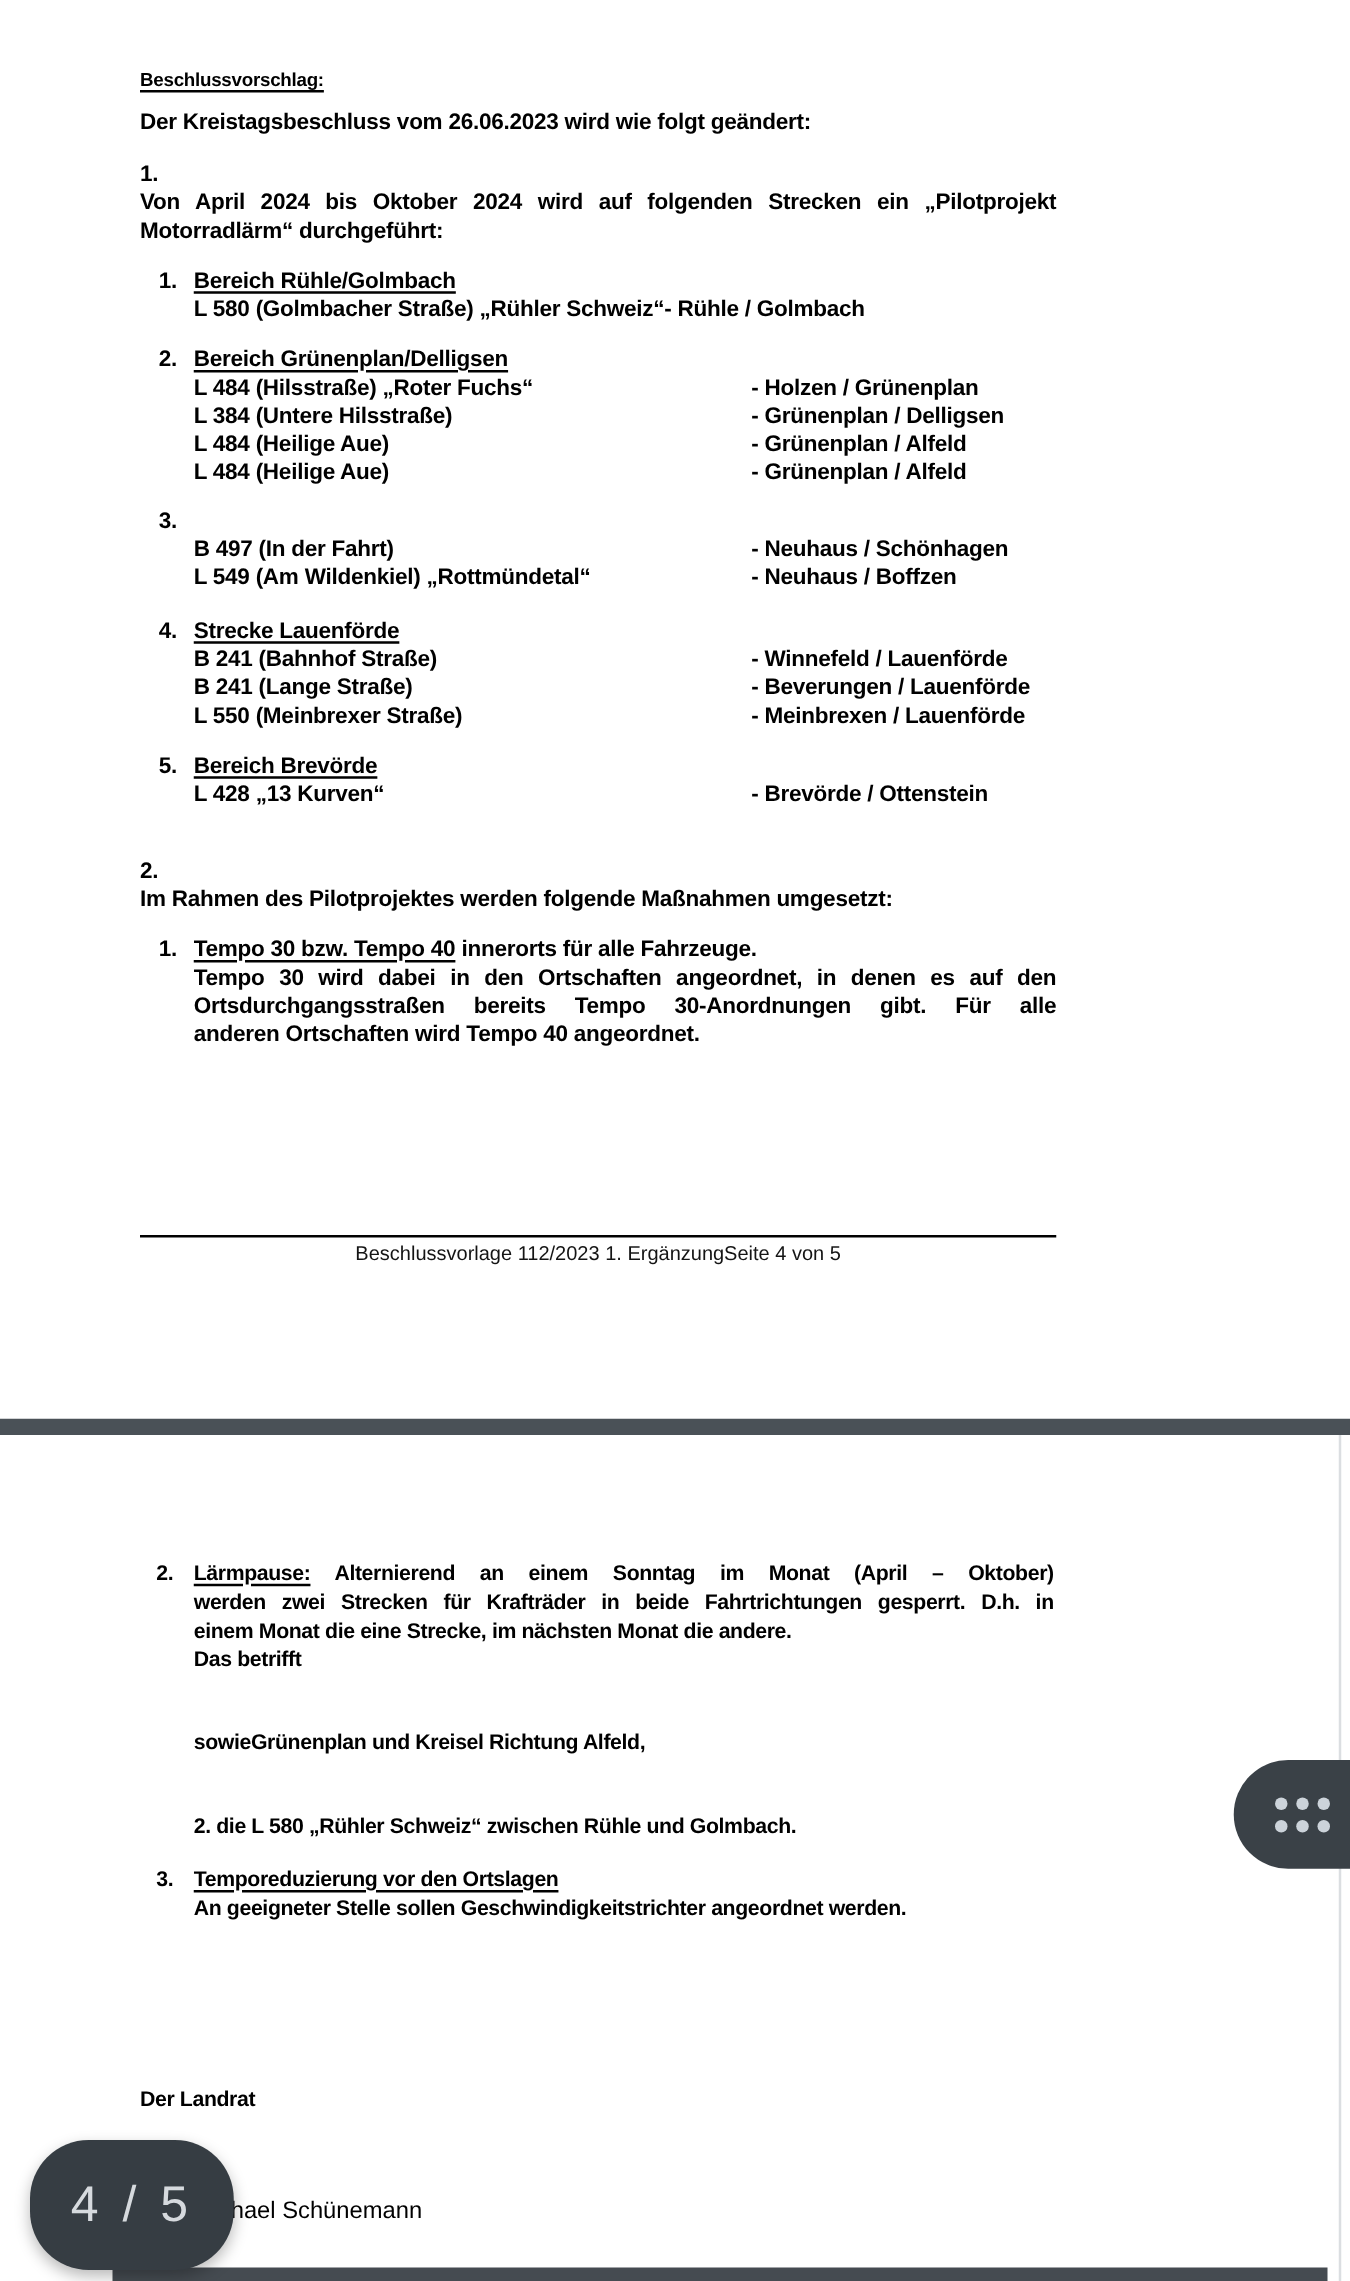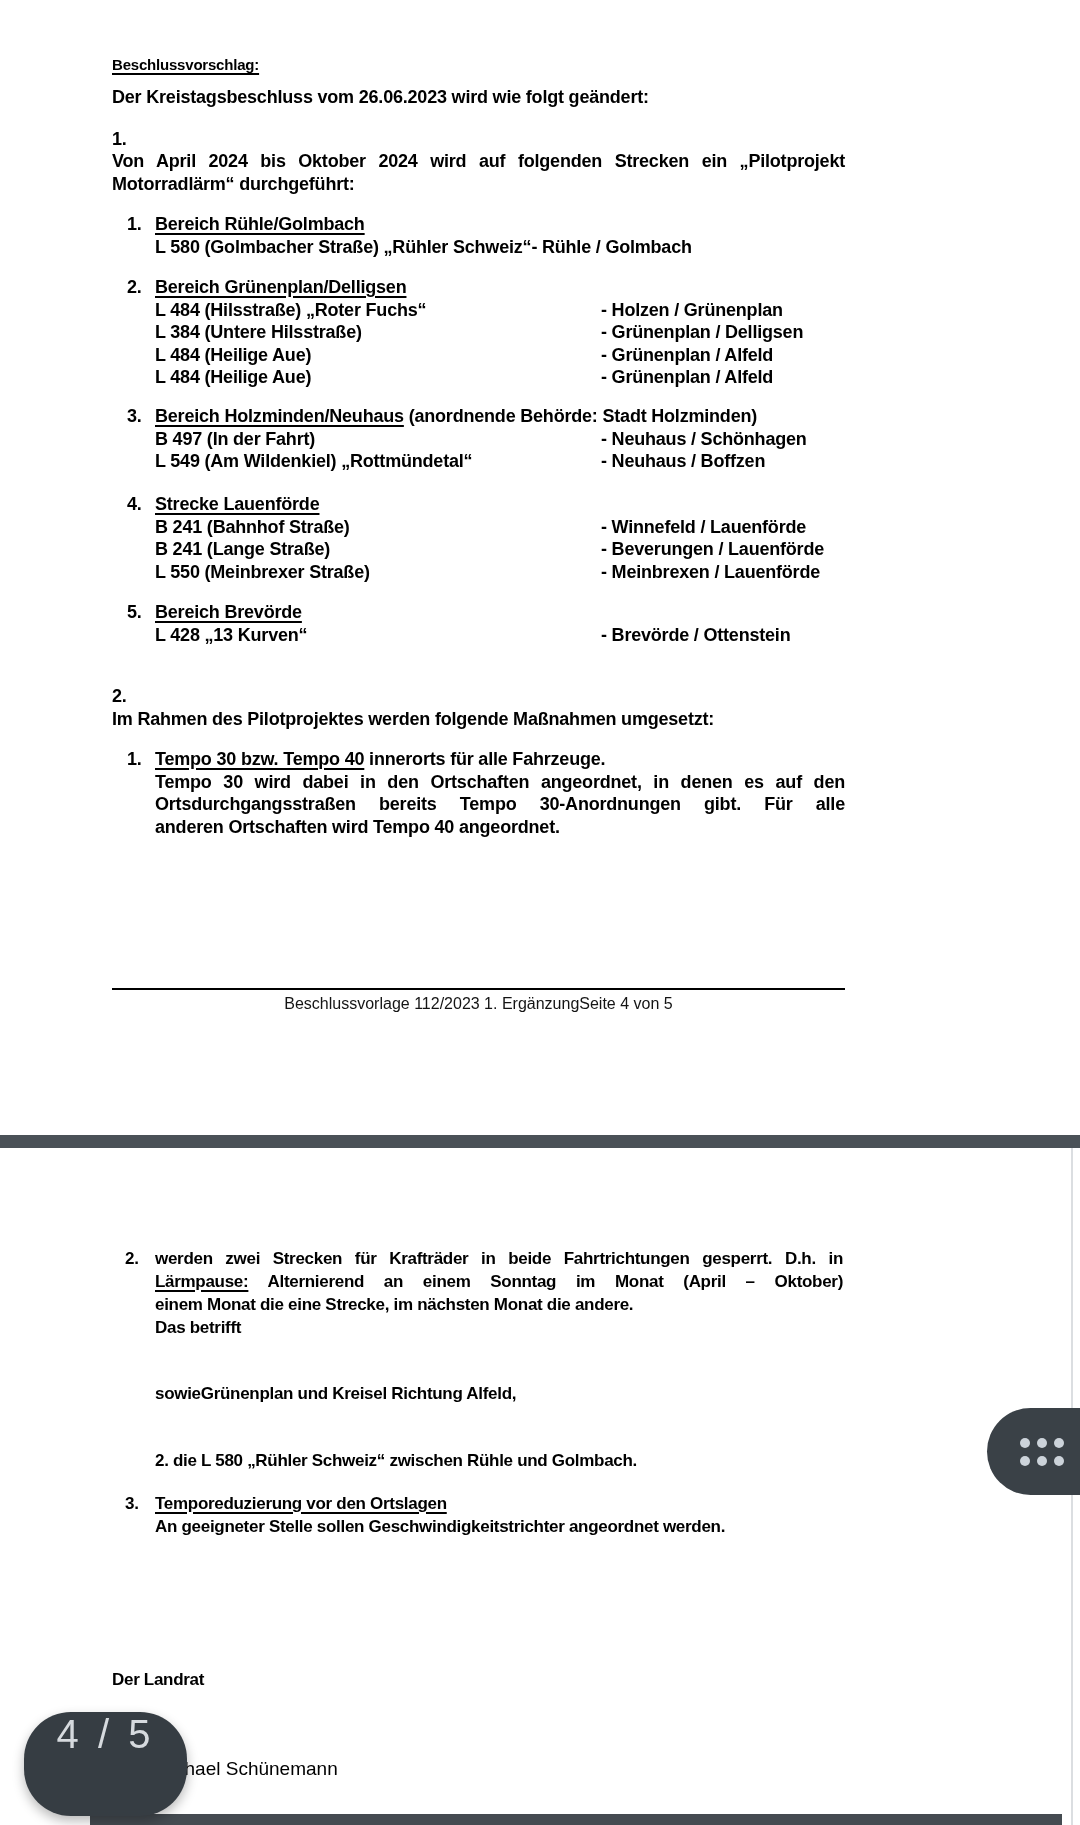--- a/index.html
+++ b/index.html
@@ -40,21 +40,21 @@
   .sub{left:155px;}
   .sig-name{font-weight:400;font-size:19px;letter-spacing:0;}
 
   
   .footer{position:absolute;left:112px;top:988px;width:733px;border-top:2px solid #000;
     padding-top:5px;display:flex;justify-content:center;font-size:16px;font-weight:400;
     color:#141414;letter-spacing:0;}
 
   
   .pill{position:absolute;left:24px;top:1712px;width:163px;height:104px;border-radius:47px;
-    background:var(--pill,#363d43);color:#d6dade;display:flex;justify-content:center;
+    background:var(--pill,#363d43);color:#d6dade;display:flex;align-items:center;justify-content:center;
     font-size:40px;font-weight:400;letter-spacing:4px;box-shadow:0 5px 12px rgba(0,0,0,.28);z-index:6;}
   .handle{position:absolute;left:987px;top:1408px;width:150px;height:87px;border-radius:44px;
     background:var(--handle,#3a4147);display:flex;align-items:center;z-index:6;}
   .dots{display:grid;grid-template-columns:repeat(3,10px);grid-auto-rows:10px;gap:8px 7px;margin-left:33px;}
   .dot{width:10px;height:10px;border-radius:50%;background:#ccd3da;}
 </style>
 </head>
 <body>
 
 <div class="stage">
@@ -101,21 +101,20 @@
             </div>
             <div class="route">
               <span class="road">L 484 (Heilige Aue)</span>
               <span class="sect">- Grünenplan / Alfeld</span>
             </div>
           </div>
         </div>
         <div class="t area" style="top: 405px;">
           <div class="arow">
             <span class="anum">3.</span>
-            <span class="aheading"><span class="u">Bereich Holzminden/Neuhaus</span><span> (anordnende Behörde: Stadt Holzminden)</span></span>
           </div>
           <div class="routes">
             <div class="route">
               <span class="road">B 497 (In der Fahrt)</span>
               <span class="sect">- Neuhaus / Schönhagen</span>
             </div>
             <div class="route">
               <span class="road">L 549 (Am Wildenkiel) „Rottmündetal“</span>
               <span class="sect">- Neuhaus / Boffzen</span>
             </div>
@@ -176,22 +175,22 @@
     </div>
   </div>
 
   <div class="separator"></div>
 
   <div class="page5">
     <div class="t p5 m2" style="top:99px">
       <div class="arow">
         <span class="anum">2.</span>
         <div class="m2content">
+          <div class="jline"><span class="u">Lärmpause:</span> <span>Alternierend an einem Sonntag im Monat (April – Oktober)</span></div>
           <div class="jline">werden zwei Strecken für Krafträder in beide Fahrtrichtungen gesperrt. D.h. in</div>
-          <div class="jline"><span class="u">Lärmpause:</span> <span>Alternierend an einem Sonntag im Monat (April – Oktober)</span></div>
           <div>einem Monat die eine Strecke, im nächsten Monat die andere.</div>
           <div>Das betrifft</div>
         </div>
       </div>
     </div>
 
     <div class="t p5 sub" style="top:234px">
       <div>sowieGrünenplan und Kreisel Richtung Alfeld,</div>
     </div>
     <div class="t p5 sub" style="top:301px">

